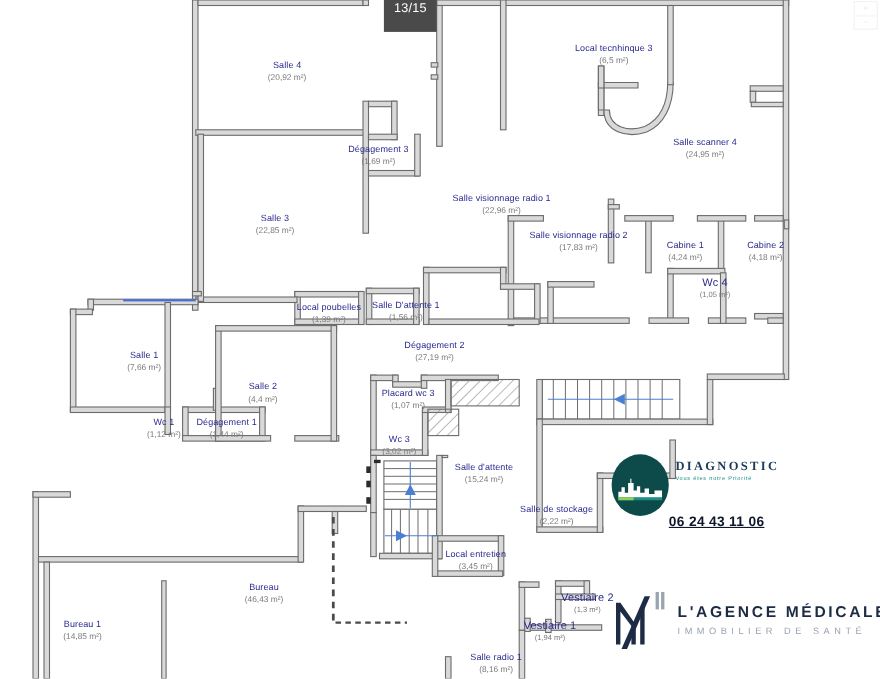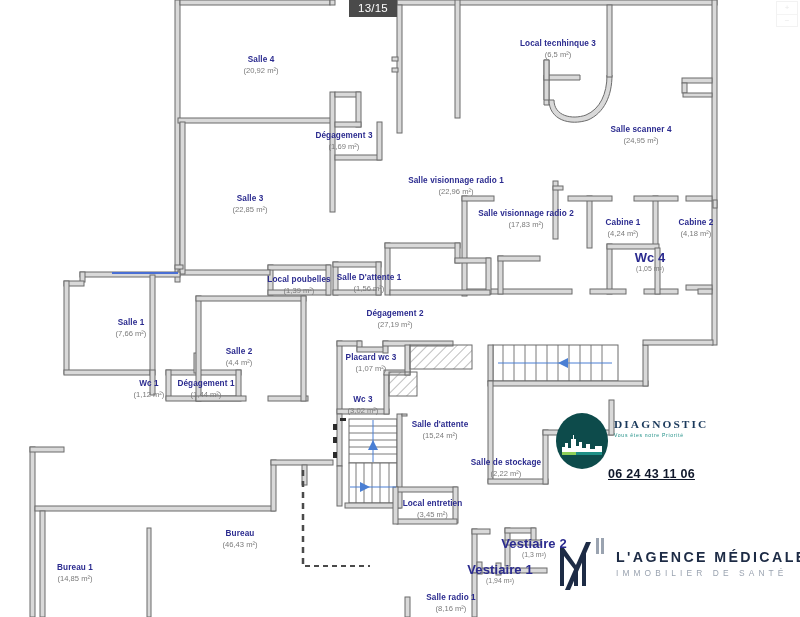--- a/index.html
+++ b/index.html
@@ -29,43 +29,43 @@
     position: absolute;
     text-align: center;
     white-space: nowrap;
     transform: translate(-50%, 0);
     pointer-events: none;
   }
   .room-name {
     display: block;
     font-family: "Liberation Sans", sans-serif;
     font-size: 8.2px;
-    font-weight: bold;
+    font-weight: normal;
     color: #2b2b8f;
     letter-spacing: 0.1px;
     line-height: 11px;
   }
   .room-area {
     display: block;
     font-family: "Liberation Sans", sans-serif;
     font-size: 7.6px;
     font-weight: normal;
     color: #7a7a7a;
     line-height: 11px;
   }
-  .room-label.tiny .room-name { font-size: 13px; }
+  .room-label.tiny .room-name { font-size: 10px; }
   .room-label.tiny .room-area { font-size: 6.9px; }
 
   
   #page-badge {
     position: absolute;
     left: 349px;
     top: 0px;
     width: 48px;
-    height: 17px;
+    height: 29px;
     background: #4a4a4a;
     color: #ffffff;
     font-family: "Liberation Sans", sans-serif;
     font-size: 11.5px;
     line-height: 17px;
     text-align: center;
     letter-spacing: 0.2px;
   }
 
   

